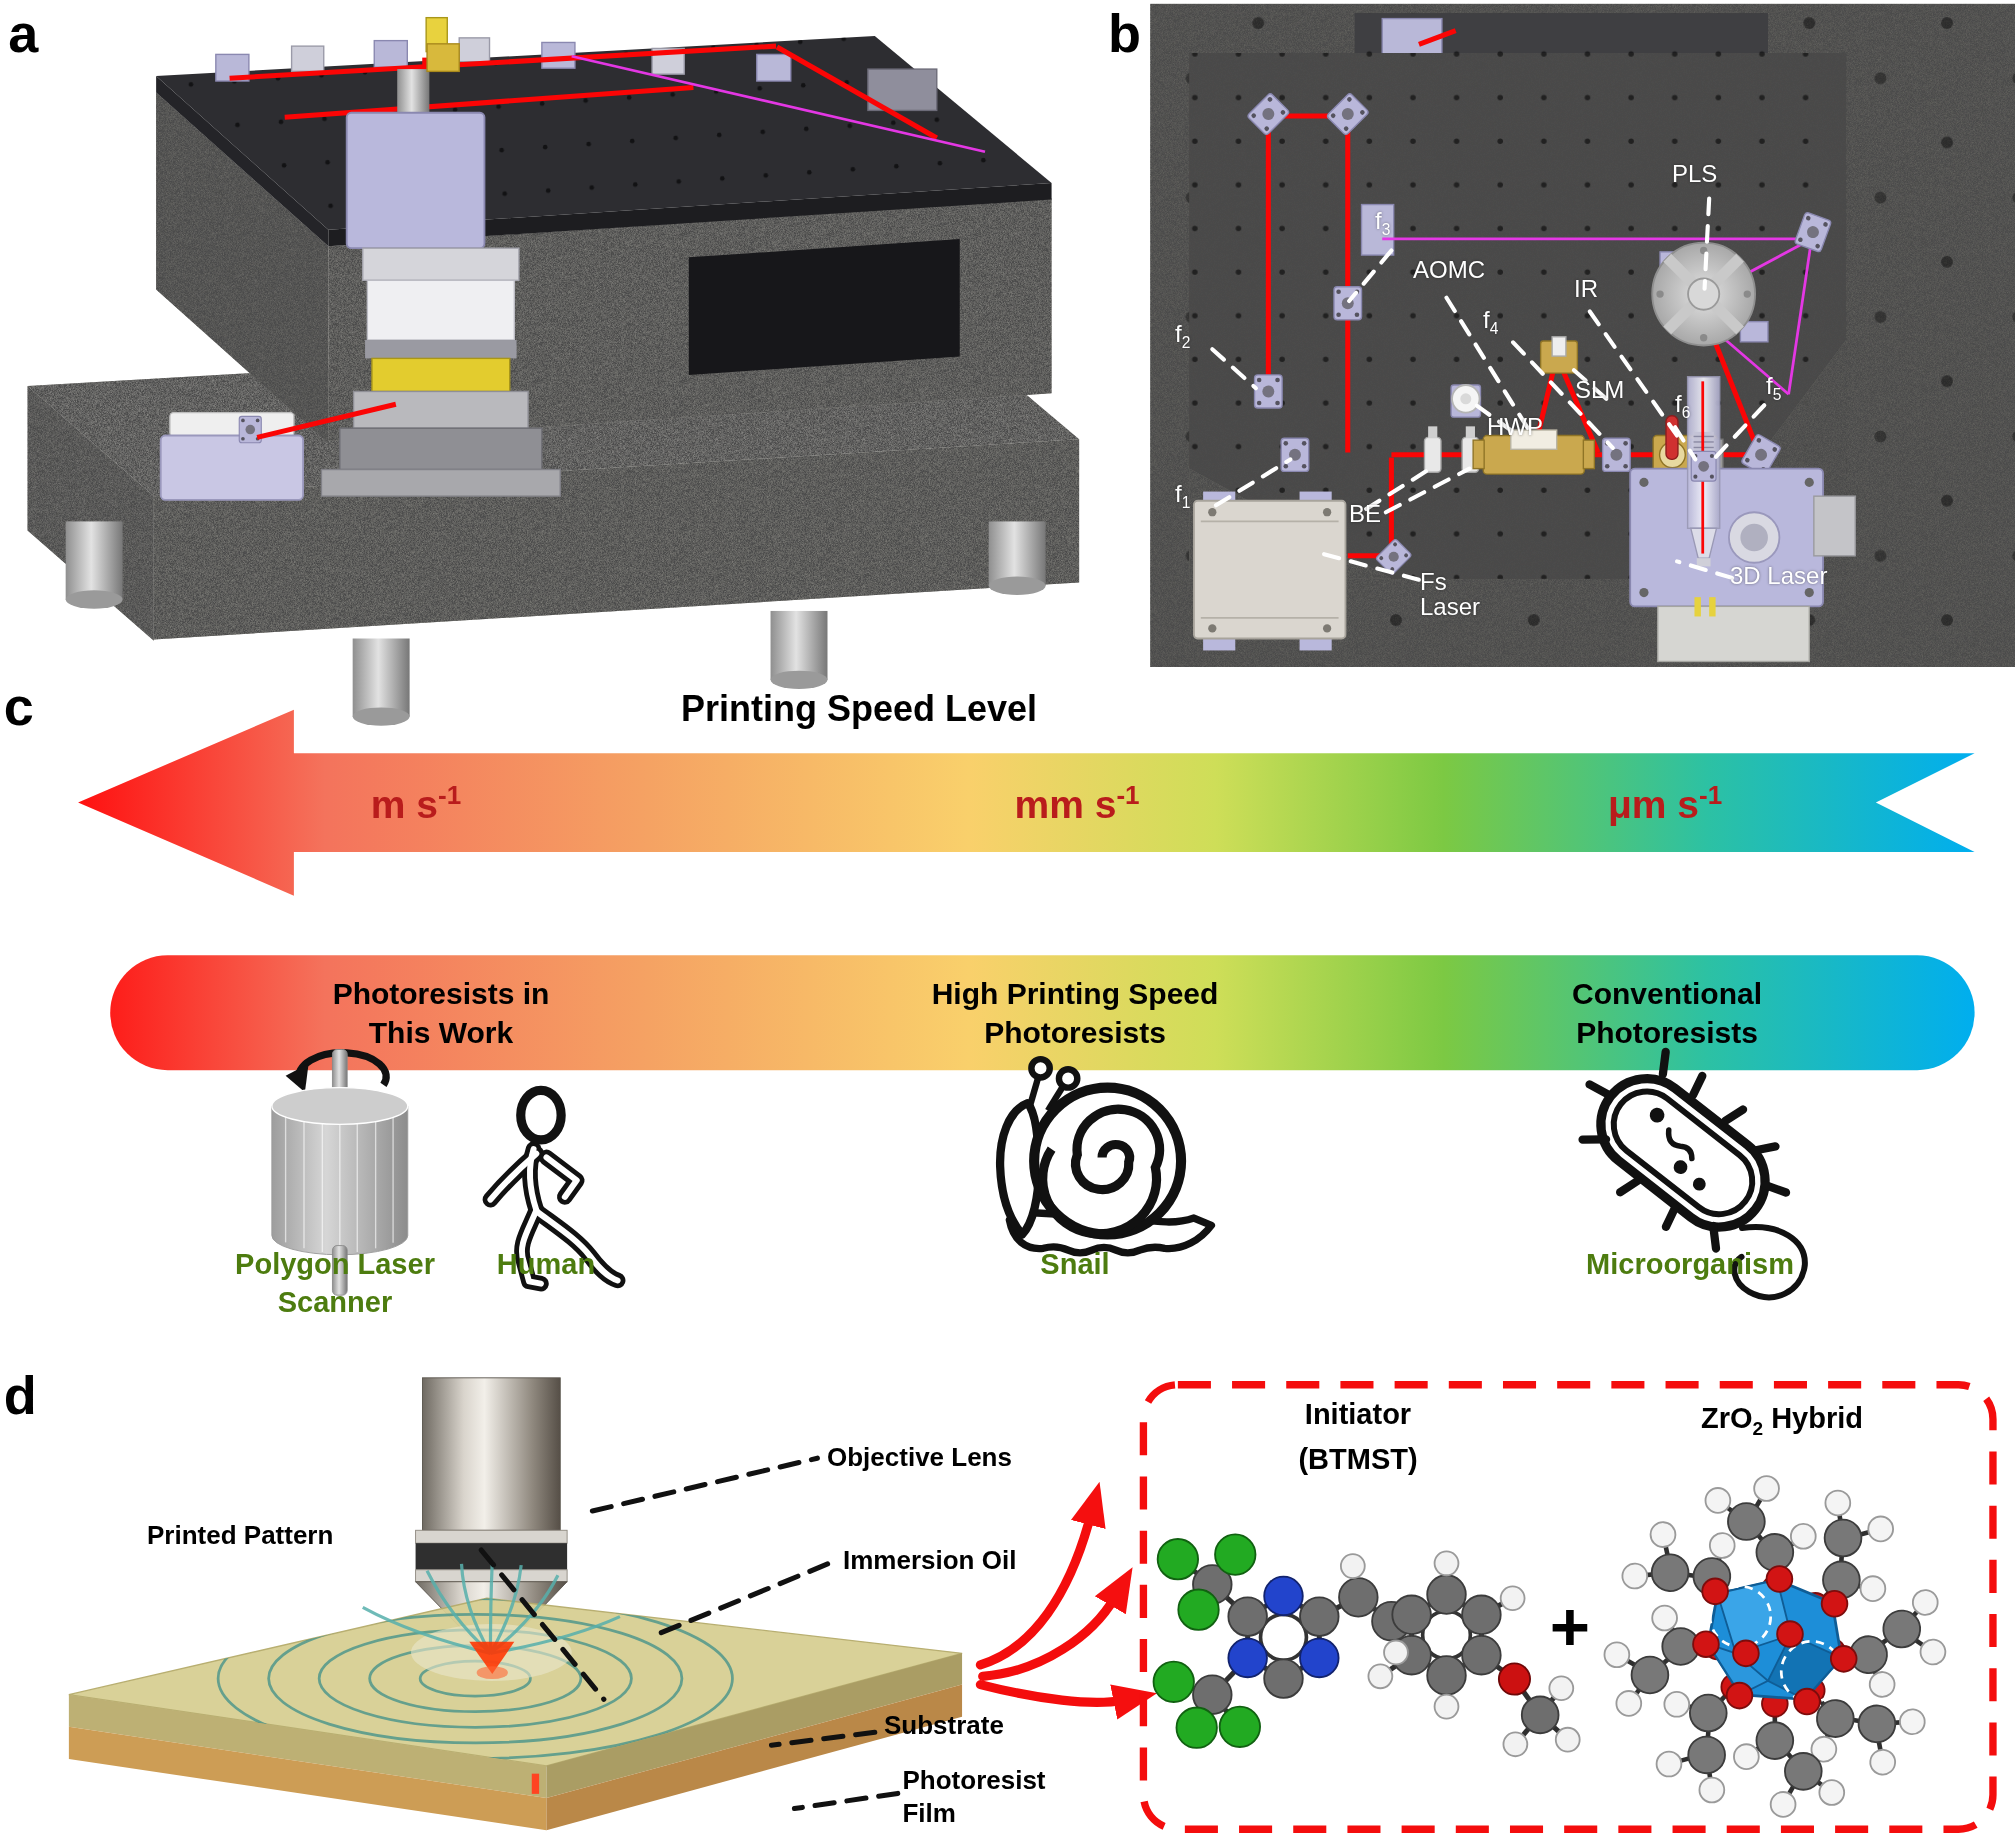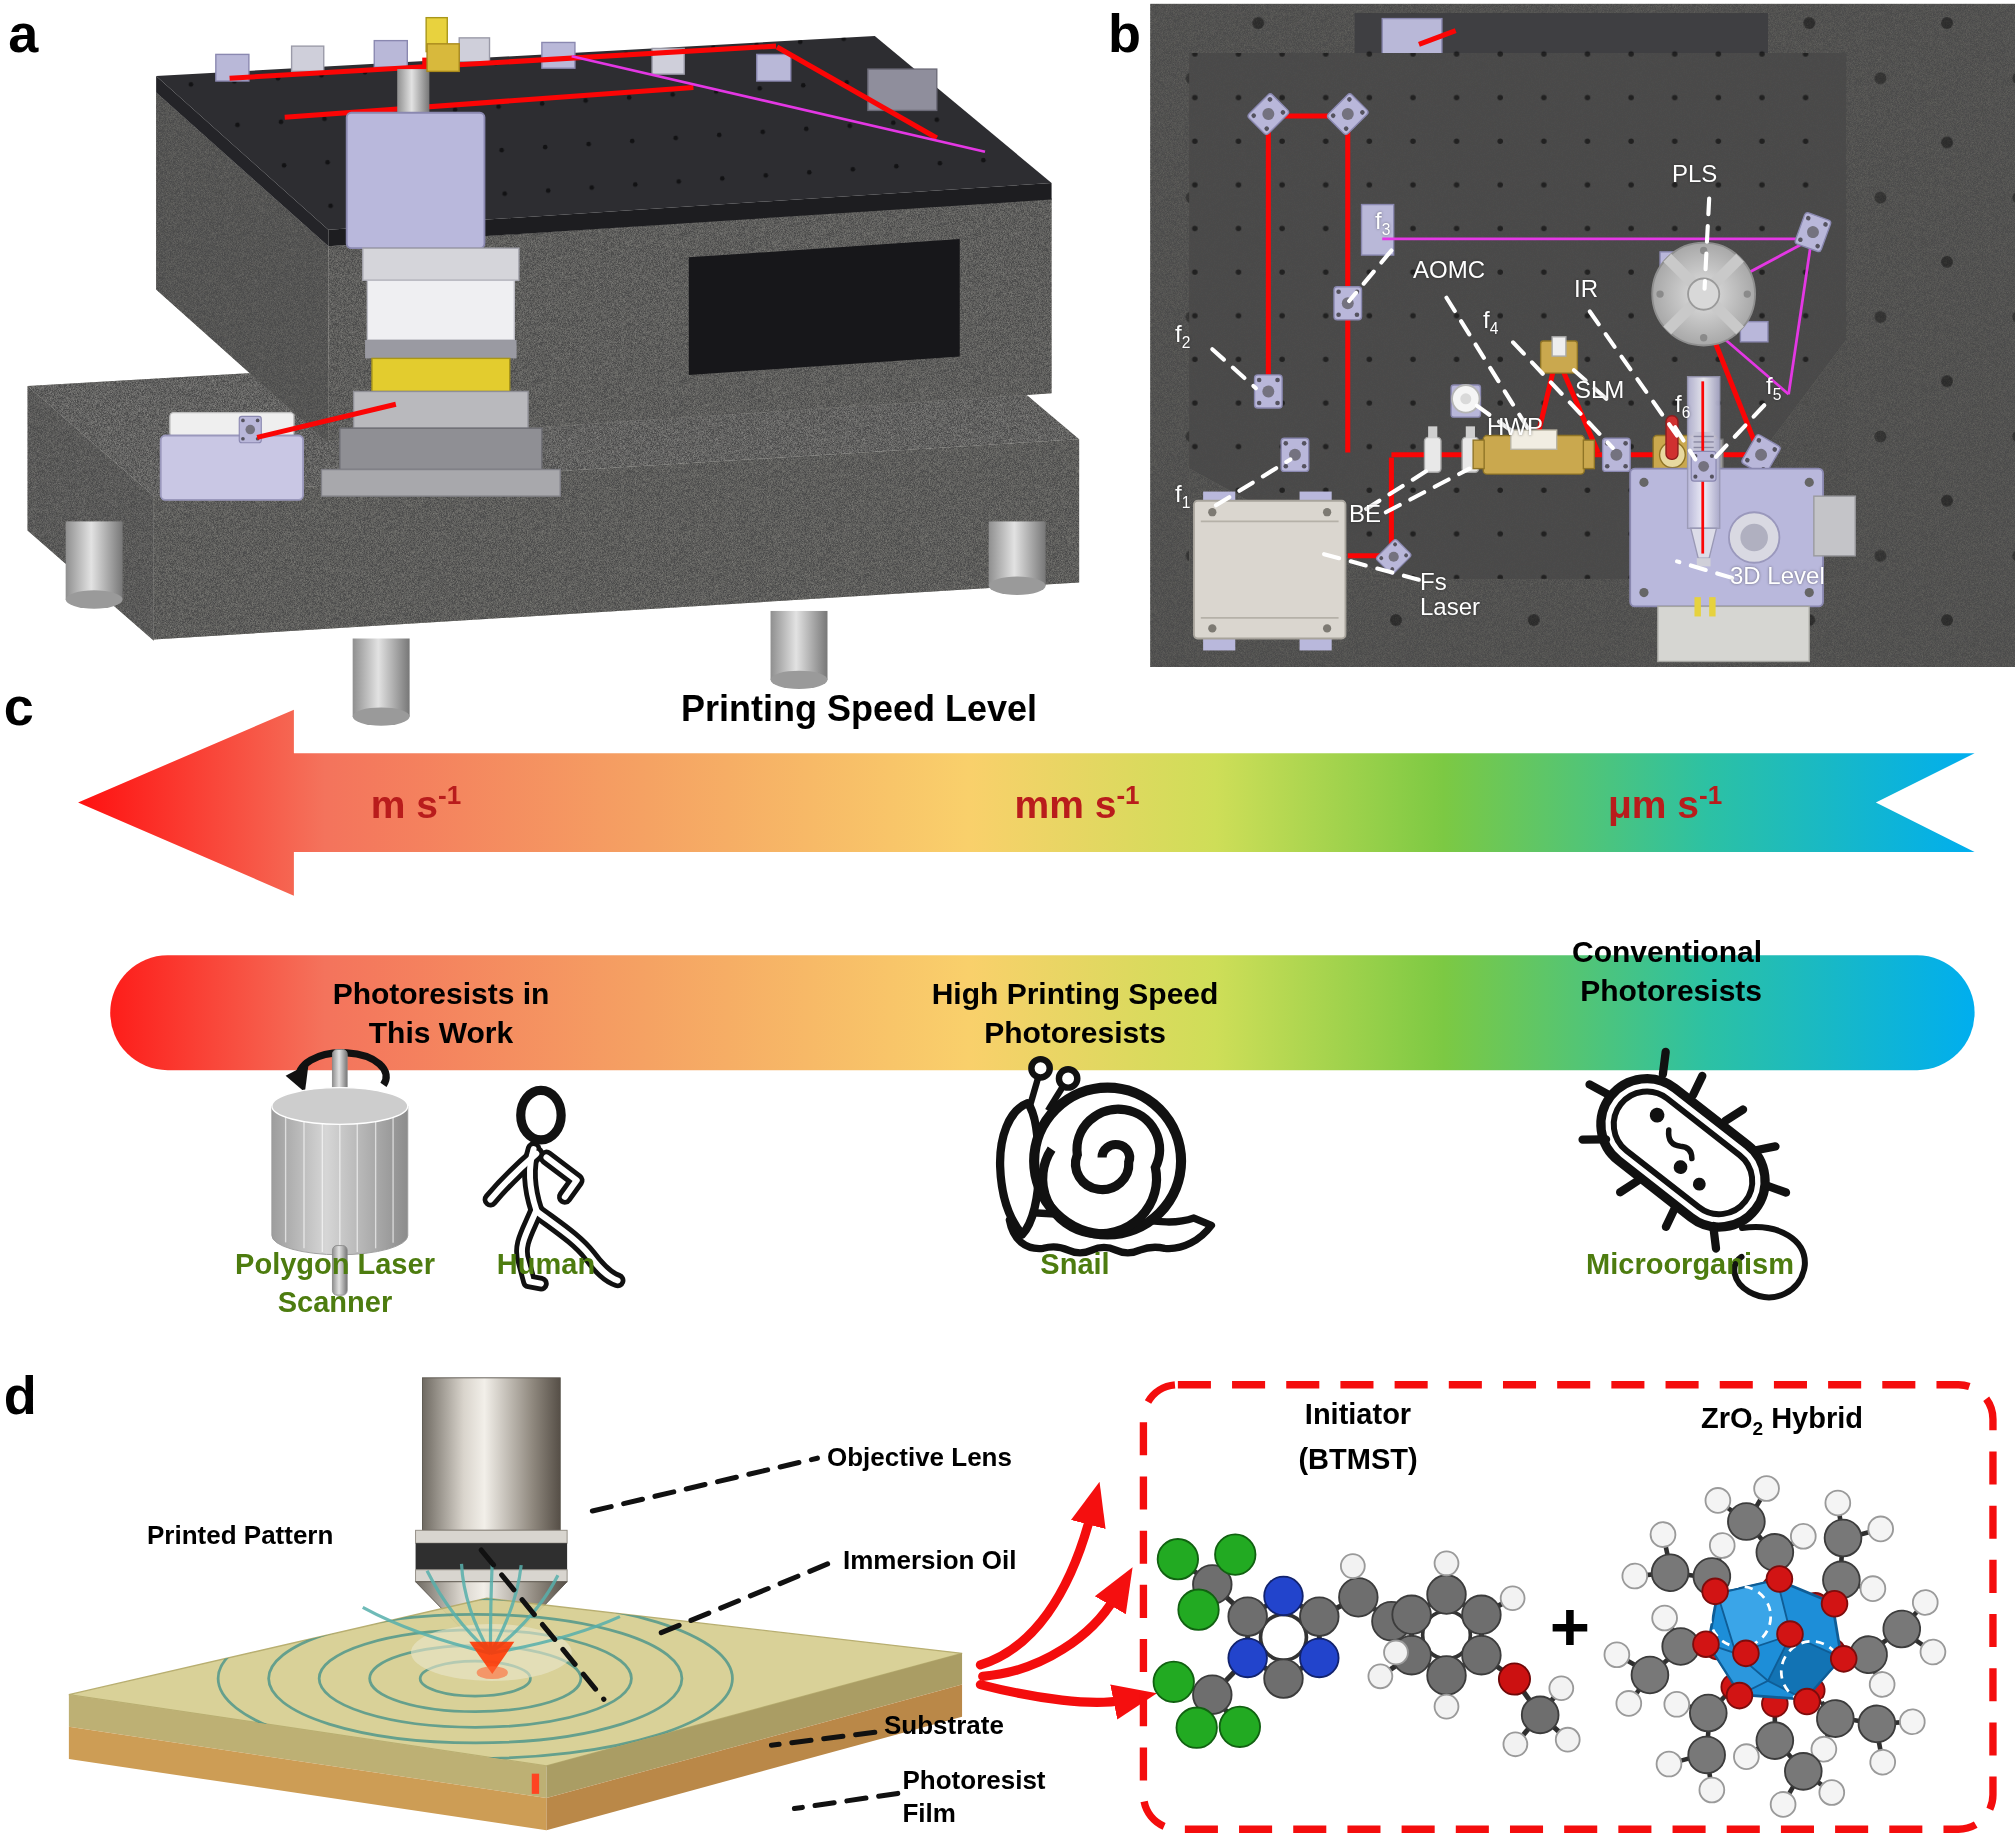--- a/index.html
+++ b/index.html
@@ -557,35 +557,35 @@
 <div class="txt pblab" style="left:1672px;top:145px;margin-top:16px;">PLS</div>
 <div class="txt pblab" style="left:1766px;top:373px;"><span>f</span><sub>5</sub></div>
 <div class="txt pblab" style="left:1575px;top:377px;">SLM</div>
 <div class="txt pblab" style="left:1487px;top:414px;">HWP</div>
 <div class="txt pblab" style="left:1349px;top:501px;">BE</div>
 <div class="txt pblab" style="left:1420px;top:569px;">
     <span style="display:block;">Fs</span>
     <span style="display:block;">Laser</span>
   </div>
 <div class="txt pblab" style="left:1675px;top:391px;"><span>f</span><sub>6</sub></div>
-<div class="txt pblab" style="left:1730px;top:563px;">3D Level</div>
+<div class="txt pblab" style="left:1730px;top:563px;">3D Laser</div>
 
 <div class="txt ctitle" style="left:859px;top:688px;">Printing Speed Level</div>
 <div class="txt speed" style="left:416px;top:780px;"><span>m s</span><sup>-1</sup></div>
 <div class="txt speed" style="left:1077px;top:780px;"><span>mm s</span><sup>-1</sup></div>
 <div class="txt speed" style="left:1665px;top:780px;"><span>μm s</span><sup>-1</sup></div>
 <div class="txt cat" style="left:441px;top:974px;">
     <span style="display:block;">Photoresists in</span>
     <span style="display:block;">This Work</span>
   </div>
 <div class="txt cat" style="left:1075px;top:974px;">
     <span style="display:block;">High Printing Speed</span>
     <span style="display:block;">Photoresists</span>
   </div>
-<div class="txt cat" style="left:1667px;top:932px;text-align:right;">
+<div class="txt cat" style="left:1667px;top:974px;">
     <span style="display:block;">Conventional</span>
     <span style="display:block;">Photoresists</span>
   </div>
 <div class="txt iconlab" style="left:335px;top:1245px;">
     <span style="display:block;">Polygon Laser</span>
     <span style="display:block;">Scanner</span>
   </div>
 <div class="txt iconlab" style="left:546px;top:1245px;">Human</div>
 <div class="txt iconlab" style="left:1075px;top:1245px;">Snail</div>
 <div class="txt iconlab" style="left:1690px;top:1245px;">Microorganism</div>

